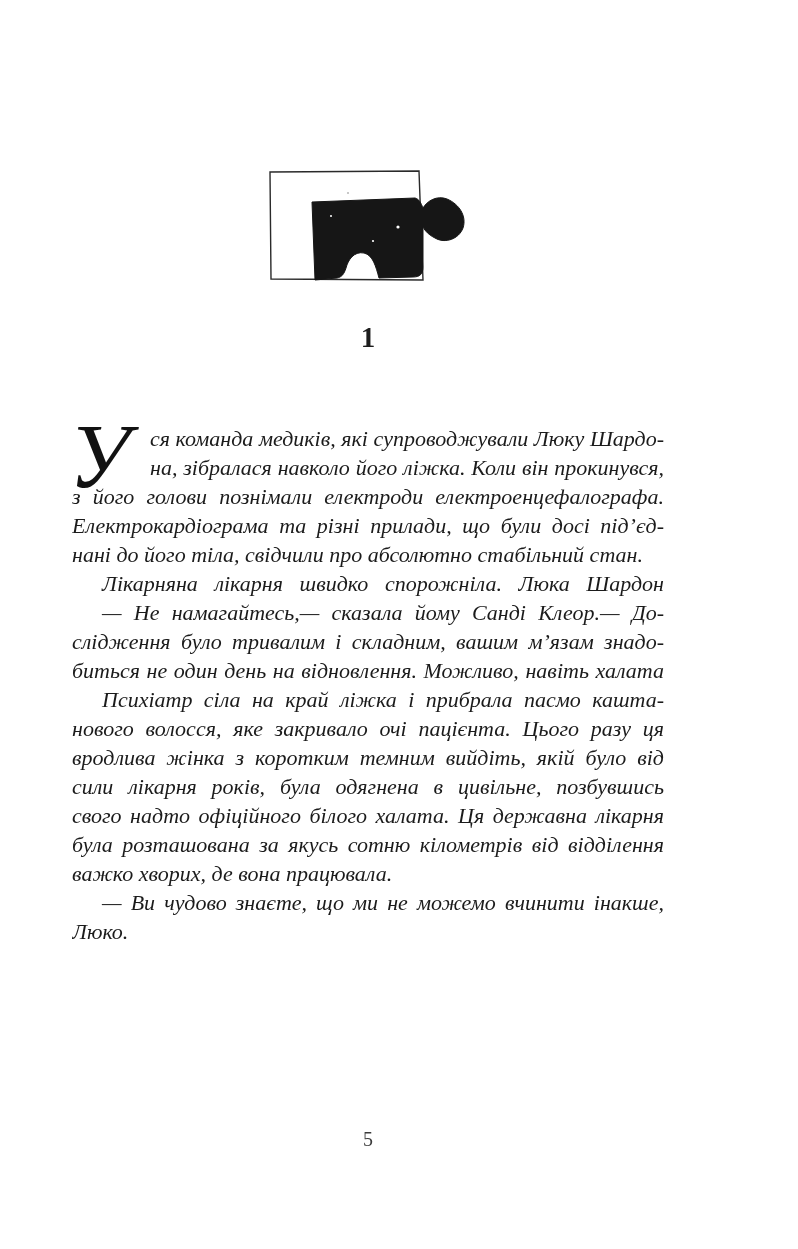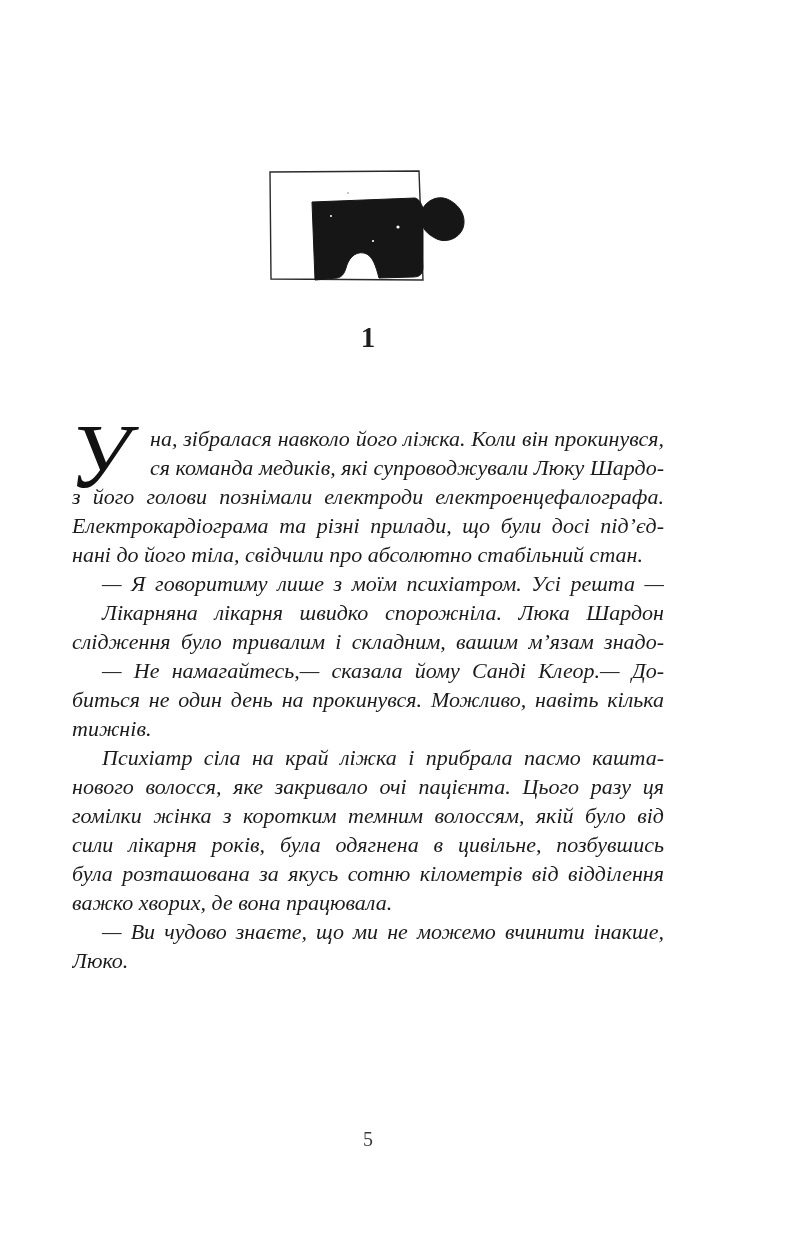--- a/index.html
+++ b/index.html
@@ -96,35 +96,34 @@
     <circle cx="118" cy="86" r="1.1" fill="#ffffff"></circle>
     <circle cx="76" cy="61" r="1.0" fill="#ffffff"></circle>
     <circle cx="93" cy="38" r="1.1" fill="#bbbbbb"></circle>
   </svg>
 
   <div class="chapter-number">1</div>
 
   <div class="text-block">
     <span class="drop-cap">У</span>
     <div id="text-lines">
+        <div class="line dc">ся команда медиків, які супроводжували Люку Шардо-</div>
         <div class="line dc">на, зібралася навколо його ліжка. Коли він прокинувся,</div>
-        <div class="line dc">ся команда медиків, які супроводжували Люку Шардо-</div>
         <div class="line">з його голови познімали електроди електроенцефалографа.</div>
         <div class="line">Електрокардіограма та різні прилади, що були досі під’єд-</div>
         <div class="line last">нані до його тіла, свідчили про абсолютно стабільний стан.</div>
-        <div class="line first">— Я говоритиму лише з моїм психіатром. Усі решта —</div>
         <div class="line first">Лікарняна лікарня швидко спорожніла. Люка Шардон</div>
+        <div class="line first">— Не намагайтесь,— сказала йому Санді Клеор.— До-</div>
         <div class="line">слідження було тривалим і складним, вашим м’язам знадо-</div>
-        <div class="line first">— Не намагайтесь,— сказала йому Санді Клеор.— До-</div>
-        <div class="line">биться не один день на прокинувся. Можливо, навіть кілька</div>
-        <div class="line last">тижнів.</div>
+        <div class="line">биться не один день на відновлення. Можливо, навіть халата</div>
         <div class="line first">Психіатр сіла на край ліжка і прибрала пасмо кашта-</div>
         <div class="line">нового волосся, яке закривало очі пацієнта. Цього разу ця</div>
-        <div class="line">гомілки жінка з коротким темним волоссям, якій було від</div>
+        <div class="line">вродлива жінка з коротким темним вийдіть, якій було від</div>
         <div class="line">сили лікарня років, була одягнена в цивільне, позбувшись</div>
+        <div class="line">свого надто офіційного білого халата. Ця державна лікарня</div>
         <div class="line">була розташована за якусь сотню кілометрів від відділення</div>
         <div class="line last">важко хворих, де вона працювала.</div>
         <div class="line first">— Ви чудово знаєте, що ми не можемо вчинити інакше,</div>
         <div class="line last">Люко.</div>
       </div>
   </div>
 
   <div class="page-number">5</div>
 
 </div>

